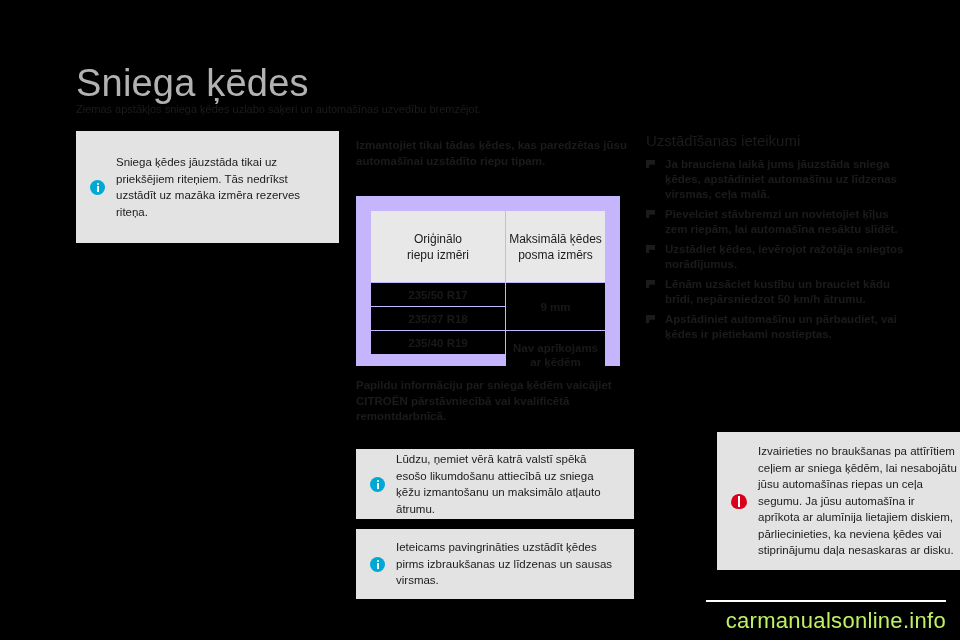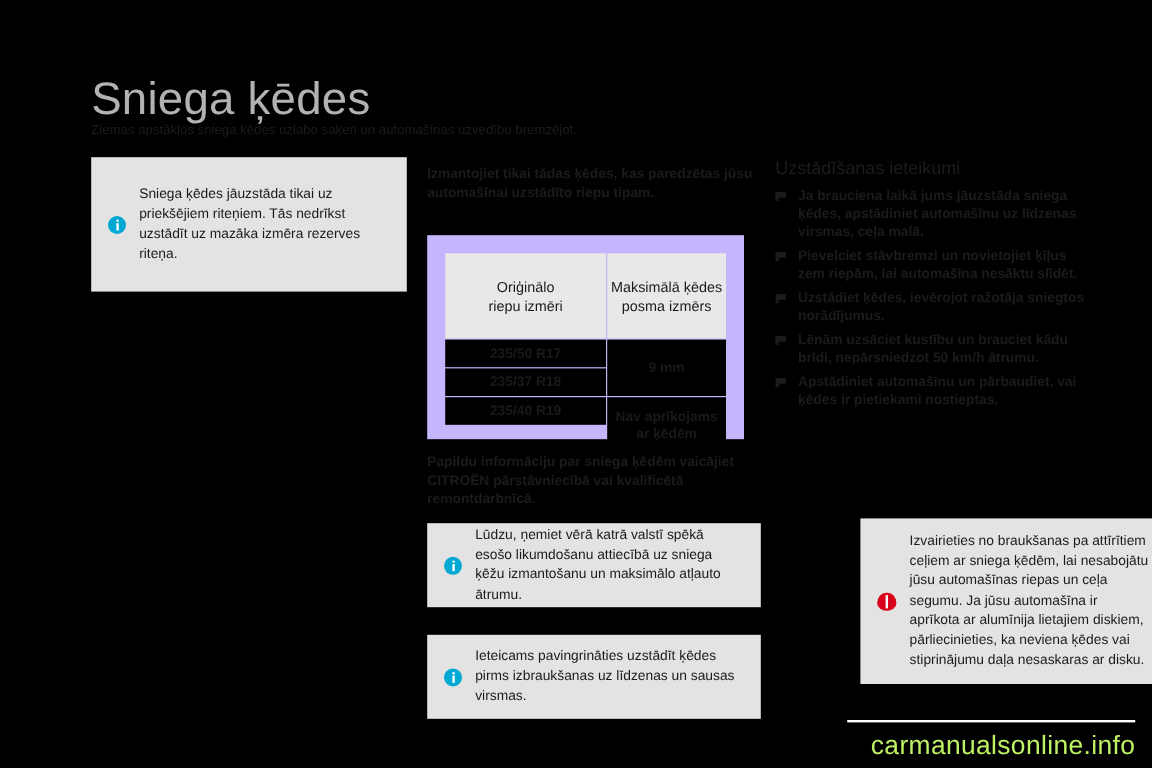--- a/index.html
+++ b/index.html
@@ -79,21 +79,21 @@
   }
   .icon-warning::after{
     content:"";
     position:absolute;left:6.6px;top:2.2px;
     width:2.8px;height:10.6px;
     background:#ffffff;
   }
 
   
   #box-front-wheels{ left:76px;  top:131px; width:263px; height:112px; }
-  #box-legislation { left:356px; top:436px; width:278px; height:70px;  }
+  #box-legislation { left:356px; top:449px; width:278px; height:70px;  }
   #box-pretest     { left:356px; top:529px; width:278px; height:70px;  }
   #box-warning     { left:682px; top:432px; width:258px; height:138px;margin-left:35px; }
 
   
   #mid-intro{
     position:absolute; left:356px; top:137px; width:278px;
     font-size:11.5px; font-weight:bold; line-height:16px;
     color:#1b1b1b;
   }
   #mid-outro{

